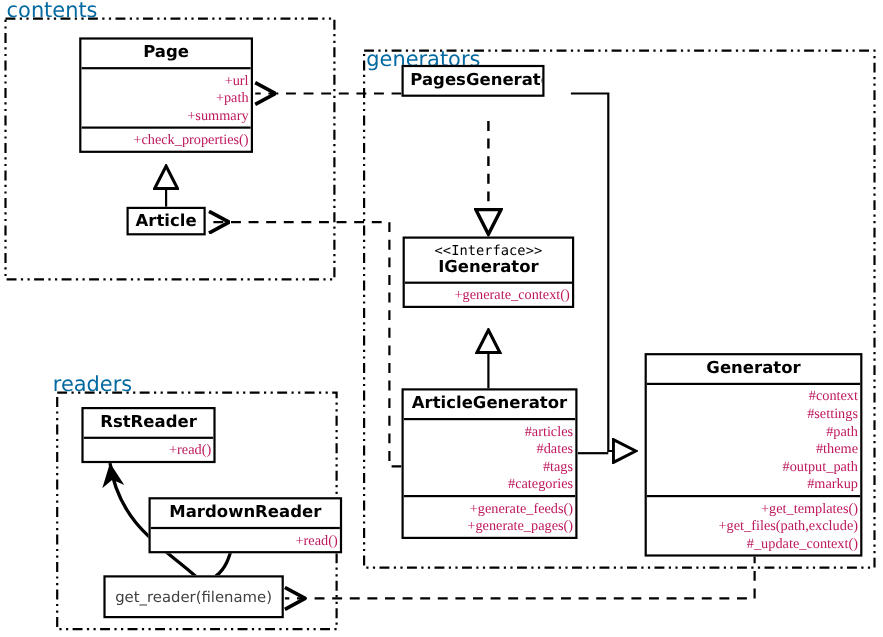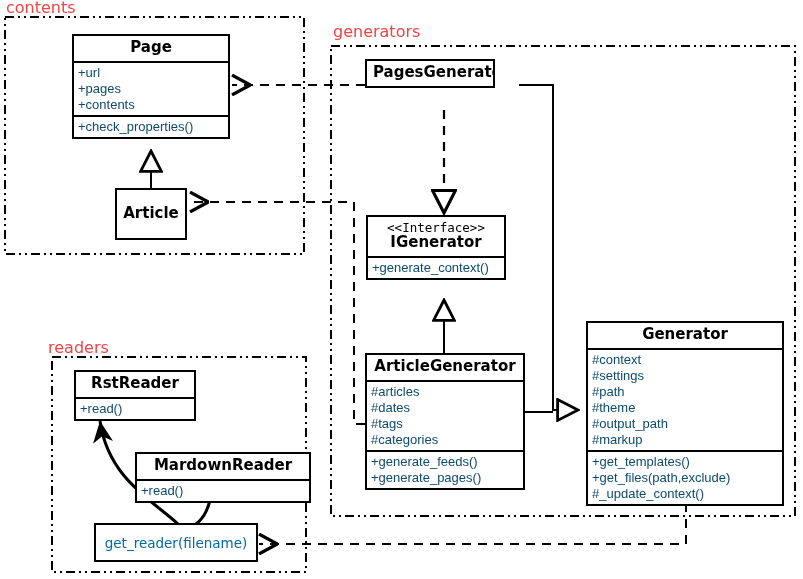--- a/index.html
+++ b/index.html
@@ -21,22 +21,22 @@
     position: absolute;
     left: 0;
     top: 0;
     width: 803px;
     height: 579px;
     pointer-events: none;
   }
   .pkg-label {
     position: absolute;
     font-family: "DejaVu Sans", sans-serif;
-    font-size: 16px;
-    color: #ef4444;
+    font-size: 19px;
+    color: #0369a1;
     white-space: nowrap;
     line-height: 1;
   }
   .umlbox {
     position: absolute;
     border: 2px solid #000000;
     background: #ffffff;
     box-sizing: border-box;
     overflow: hidden;
   }
@@ -61,37 +61,38 @@
     font-family: "DejaVu Sans Mono", monospace;
     font-weight: normal;
     font-size: 12.5px;
     text-align: center;
     padding-bottom: 1px;
   }
   .mem-list {
     padding: 2px 2px 2px 4px;
   }
   .mem {
-    font-family: Liberation Sans, sans-serif;
+    font-family: Liberation Serif, serif;
     font-size: 13px;
-    color: #0c4a6e;
+    color: #be185d;
     line-height: 16px;
     white-space: nowrap;
+    text-align: right;
   }
   .fn-box {
     position: absolute;
     border: 2px solid #000000;
     background: #ffffff;
     box-sizing: border-box;
     display: flex;
     align-items: center;
     justify-content: center;
     font-family: "DejaVu Sans", sans-serif;
     font-size: 13.5px;
-    color: #0369a1;
+    color: #404040;
     white-space: nowrap;
   }
 </style>
 </head>
 <body>
 
 <div id="canvas">
 
   <svg class="layer" viewBox="0 0 803 579">
     <defs>
@@ -127,44 +128,44 @@
     <path d="M365,424 L354,424 L354,202 L190,202" fill="none" stroke="#000000" stroke-width="2" stroke-dasharray="9 7" marker-end="url(#openArrow)"></path>
 
     <path d="M686,503 L686,544 L259,544" fill="none" stroke="#000000" stroke-width="2" stroke-dasharray="9 7" marker-end="url(#openArrow)"></path>
 
     <path d="M178,524 C152,500 108,478 100,421" fill="none" stroke="#000000" stroke-width="3" marker-end="url(#solidArrow)"></path>
 
     <path d="M196,524 C214,510 208,487 224,470" fill="none" stroke="#000000" stroke-width="3" marker-end="url(#solidArrow)"></path>
   </svg>
 
   <div class="pkg-label" style="left:6px; top:0px;">contents</div>
-  <div class="pkg-label" style="left:333px; top:24px;">generators</div>
+  <div class="pkg-label" style="left:333px; top:45px;">generators</div>
   <div class="pkg-label" style="left:48px; top:340px;">readers</div>
 
   <div class="umlbox" style="left:72px; top:34px; width:158px;">
     <div class="sec cls-title">Page</div>
     <div class="sec mem-list">
       <div class="mem">+url</div>
-      <div class="mem">+pages</div>
-      <div class="mem">+contents</div>
+      <div class="mem">+path</div>
+      <div class="mem">+summary</div>
     </div>
     <div class="sec mem-list">
       <div class="mem">+check_properties()</div>
     </div>
   </div>
 
   <div class="umlbox" style="left:115px; top:188px; width:72px;">
-    <div class="sec cls-title" style="padding:16px 6px;">Article</div>
+    <div class="sec cls-title" style="padding:3px 6px;">Article</div>
   </div>
 
   <div class="umlbox" style="left:365px; top:59px; width:130px;">
     <div class="sec cls-title">PagesGenerator</div>
   </div>
 
-  <div class="umlbox" style="left:366px; top:215px; width:140px;">
+  <div class="umlbox" style="left:366px; top:215px; width:156px;">
     <div class="sec cls-title">
       <span class="cls-stereo">&lt;&lt;Interface&gt;&gt;</span>
       <span>IGenerator</span>
     </div>
     <div class="sec mem-list">
       <div class="mem">+generate_context()</div>
     </div>
   </div>
 
   <div class="umlbox" style="left:365px; top:353px; width:160px;">

